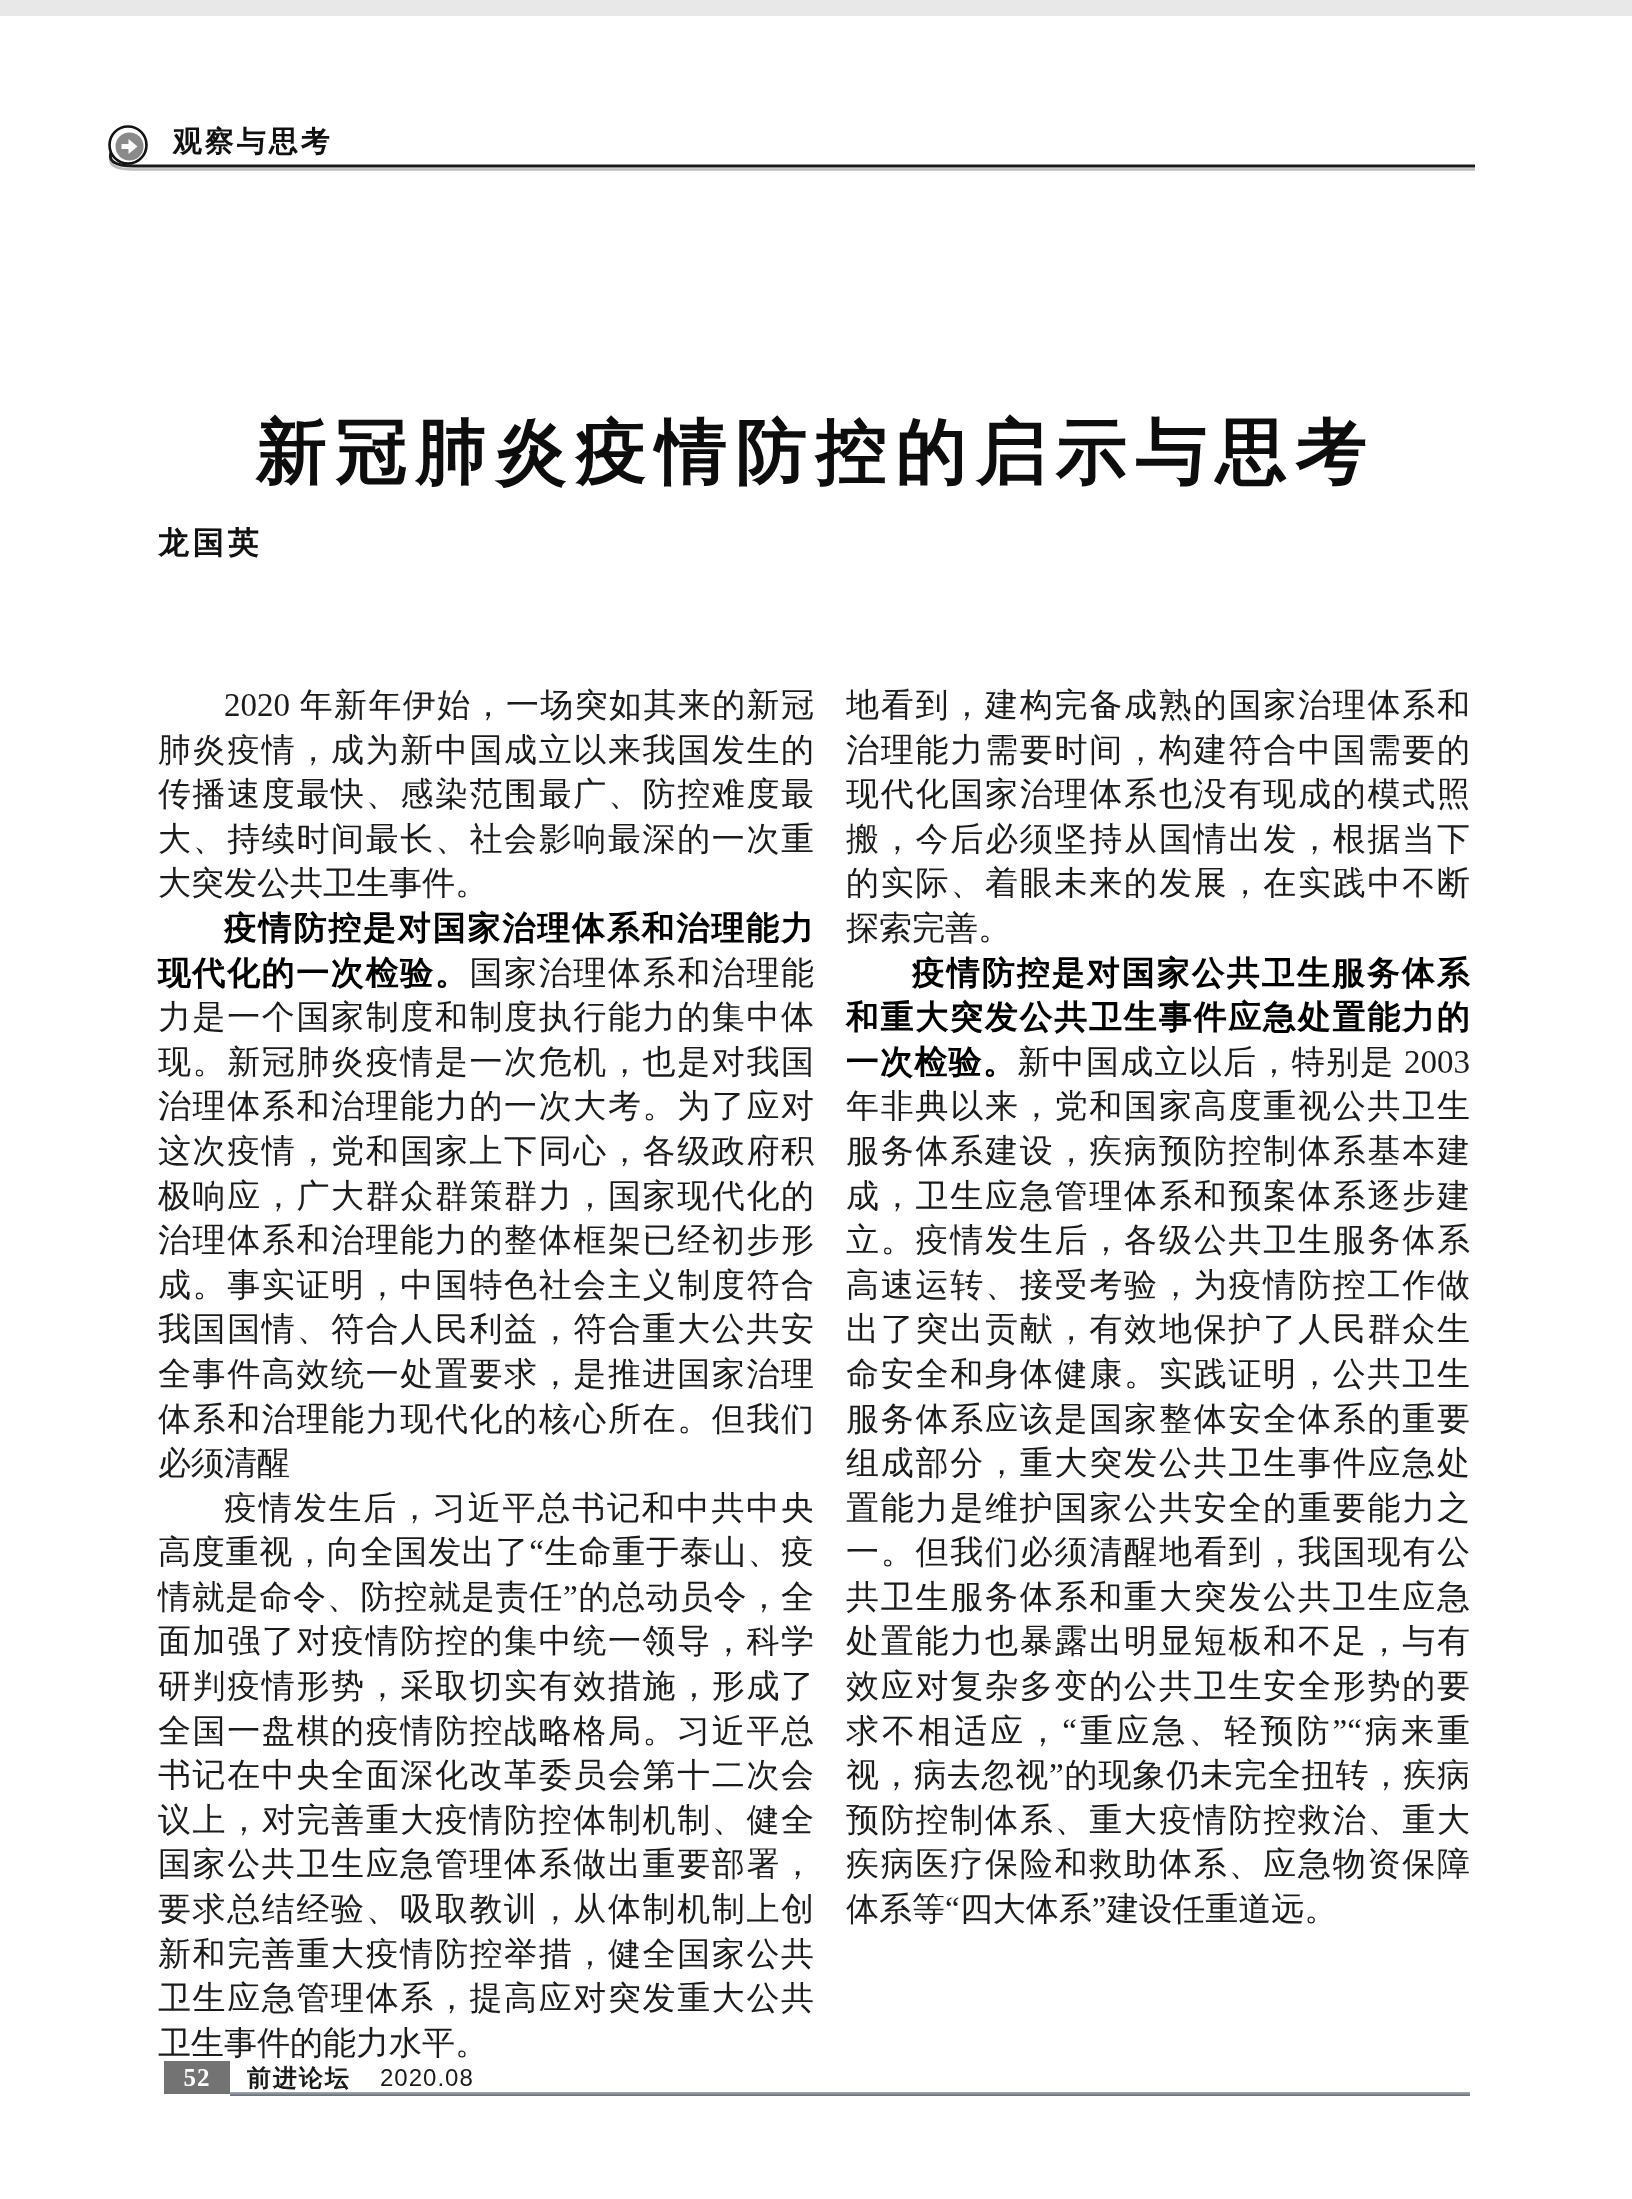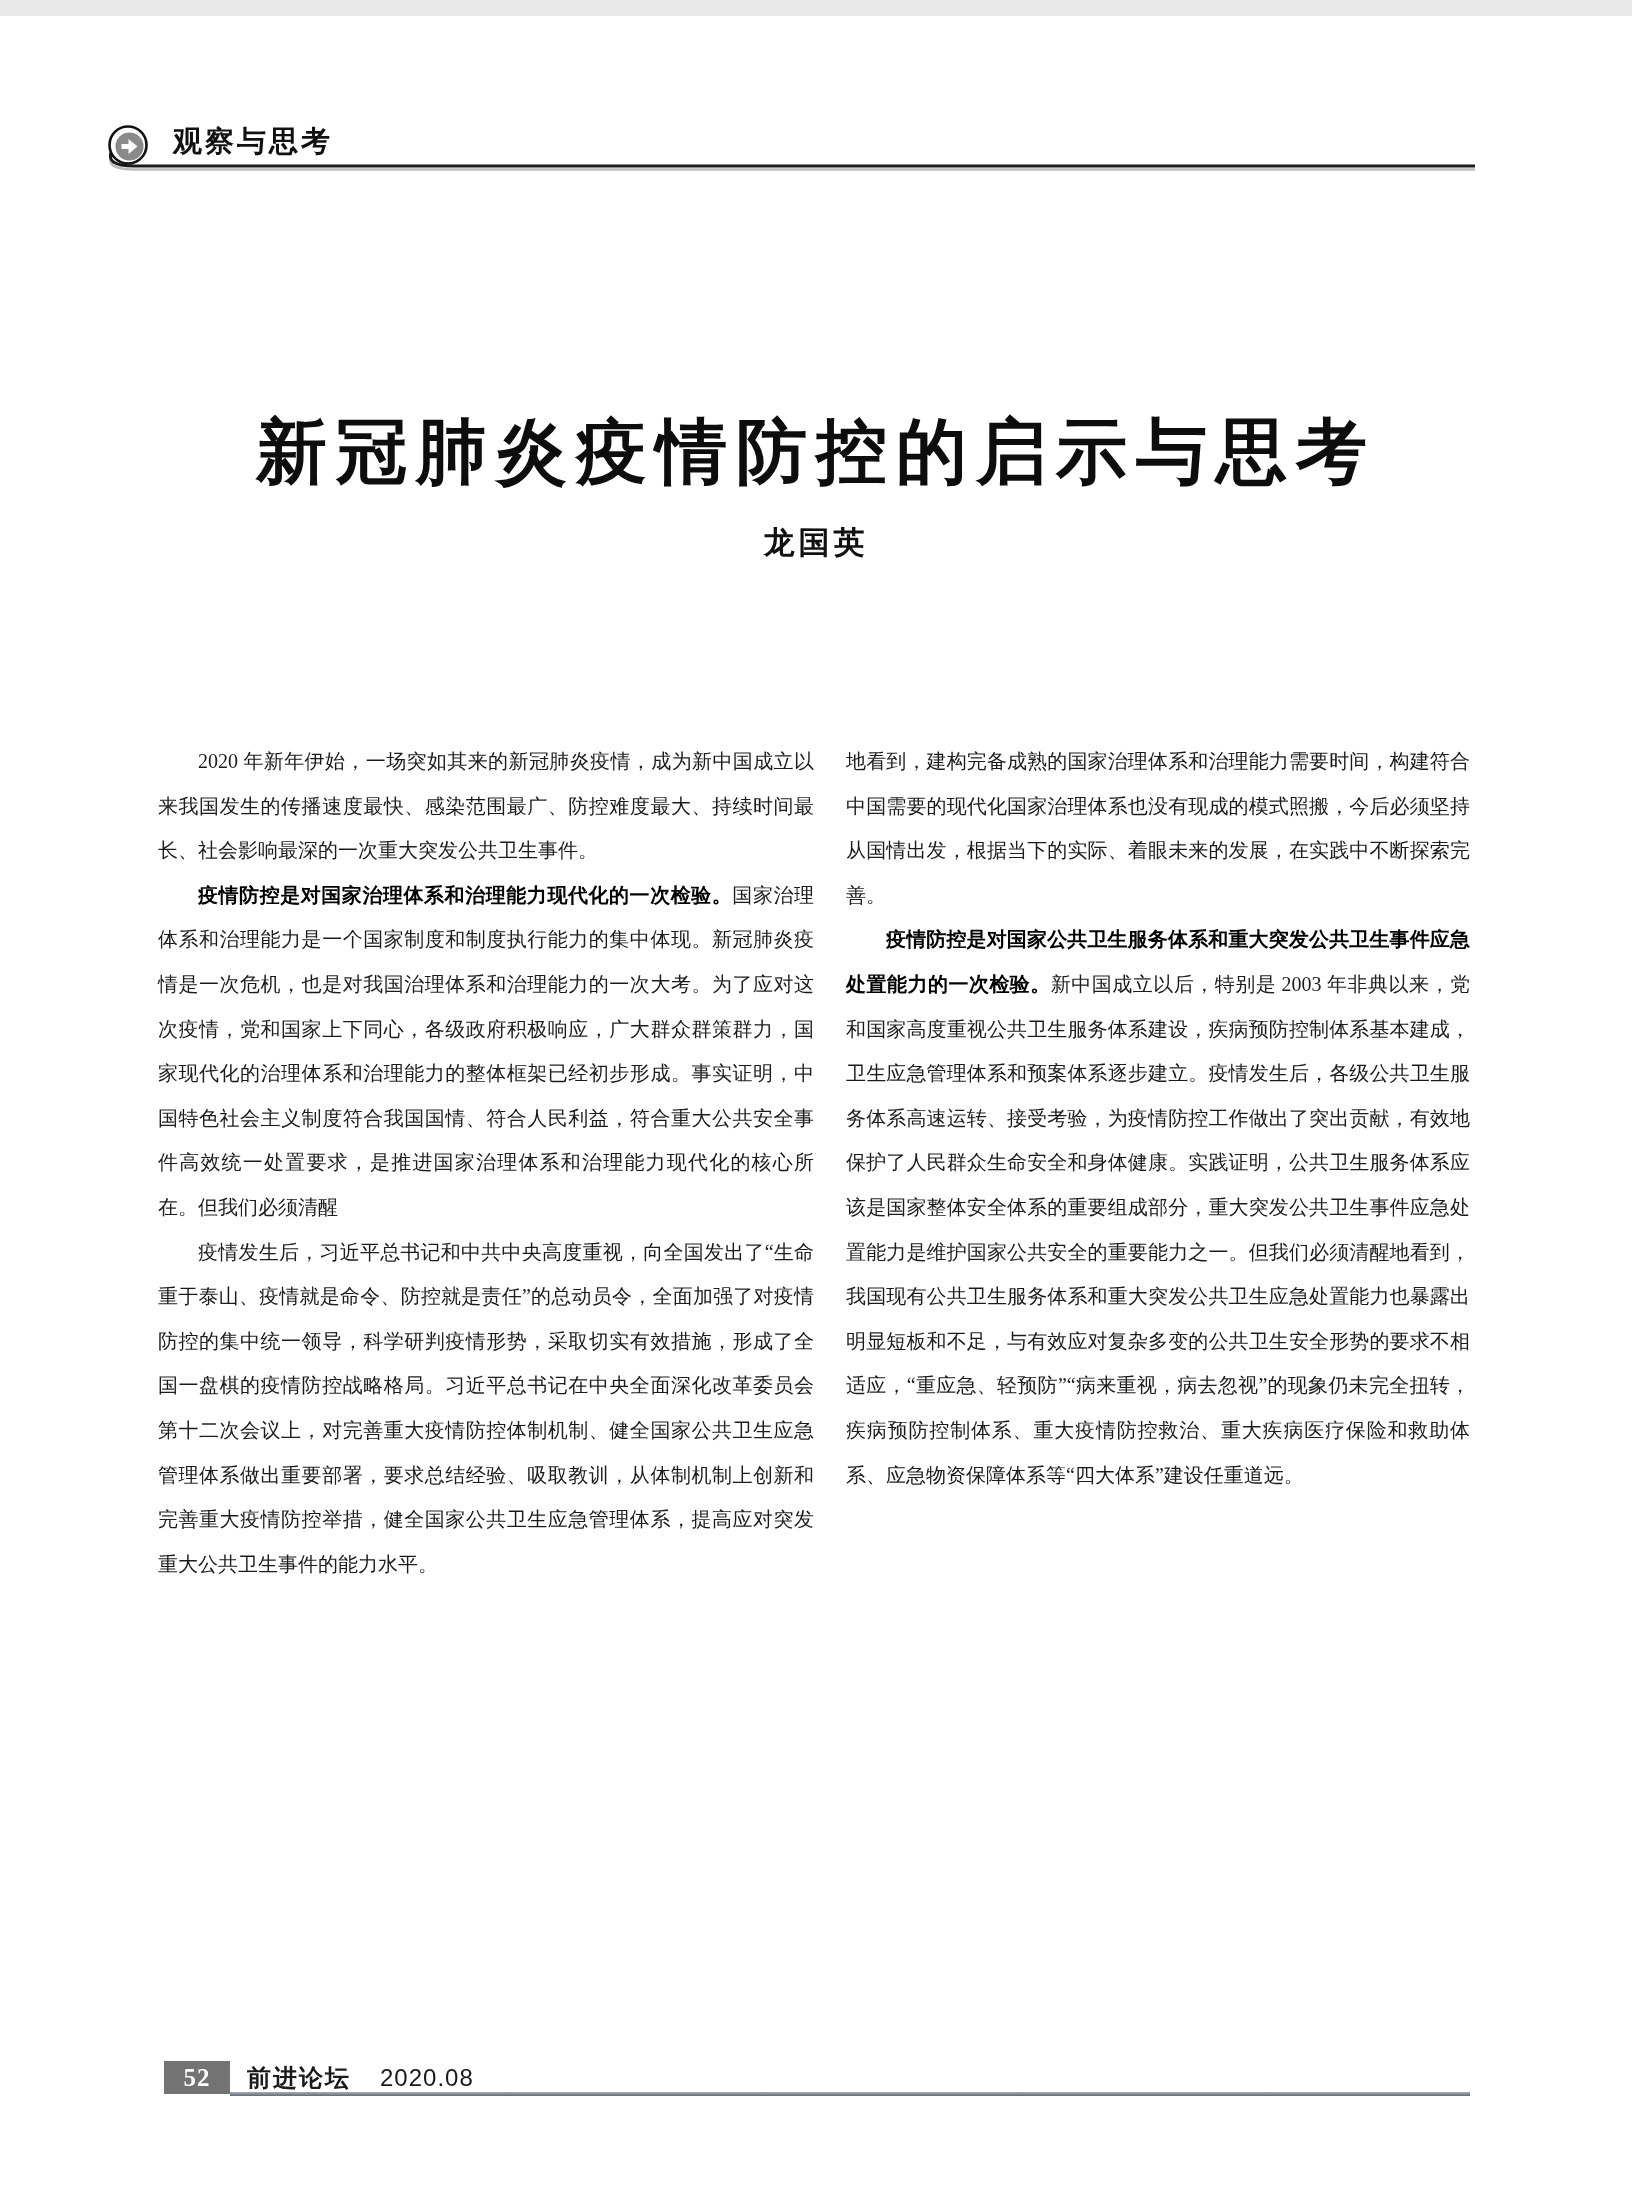--- a/index.html
+++ b/index.html
@@ -23,28 +23,28 @@
   
   .article-title{
     position:absolute;left:158px;top:392px;width:1316px;
     text-align:center;
     font-family:"Liberation Sans","DejaVu Sans",sans-serif;
     font-size:71px;font-weight:bold;letter-spacing:9px;color:#0d0d0d;
     line-height:88px;white-space:nowrap;
   }
   .article-author{
     position:absolute;left:158px;top:506px;width:1316px;
-    text-align:center;
+    text-align:left;
     font-family:"Liberation Sans","DejaVu Sans",sans-serif;
     font-size:31px;font-weight:bold;letter-spacing:4px;color:#111;
   }
   
   .col{
-    position:absolute;top:723px;
-    font-size:20px;line-height:44.6px;
+    position:absolute;top:667px;
+    font-size:33px;line-height:44.6px;
     text-align:justify;text-justify:inter-character;
     color:#1b1b1b;
   }
   .col-left{left:158px;width:656px;}
   .col-right{left:846px;width:624px;}
   .col p{margin:0;text-indent:2em;}
   .col p.no-indent{text-indent:0;}
   .lead{
     font-family:"Liberation Sans","DejaVu Sans",sans-serif;
     font-weight:bold;color:#000;

